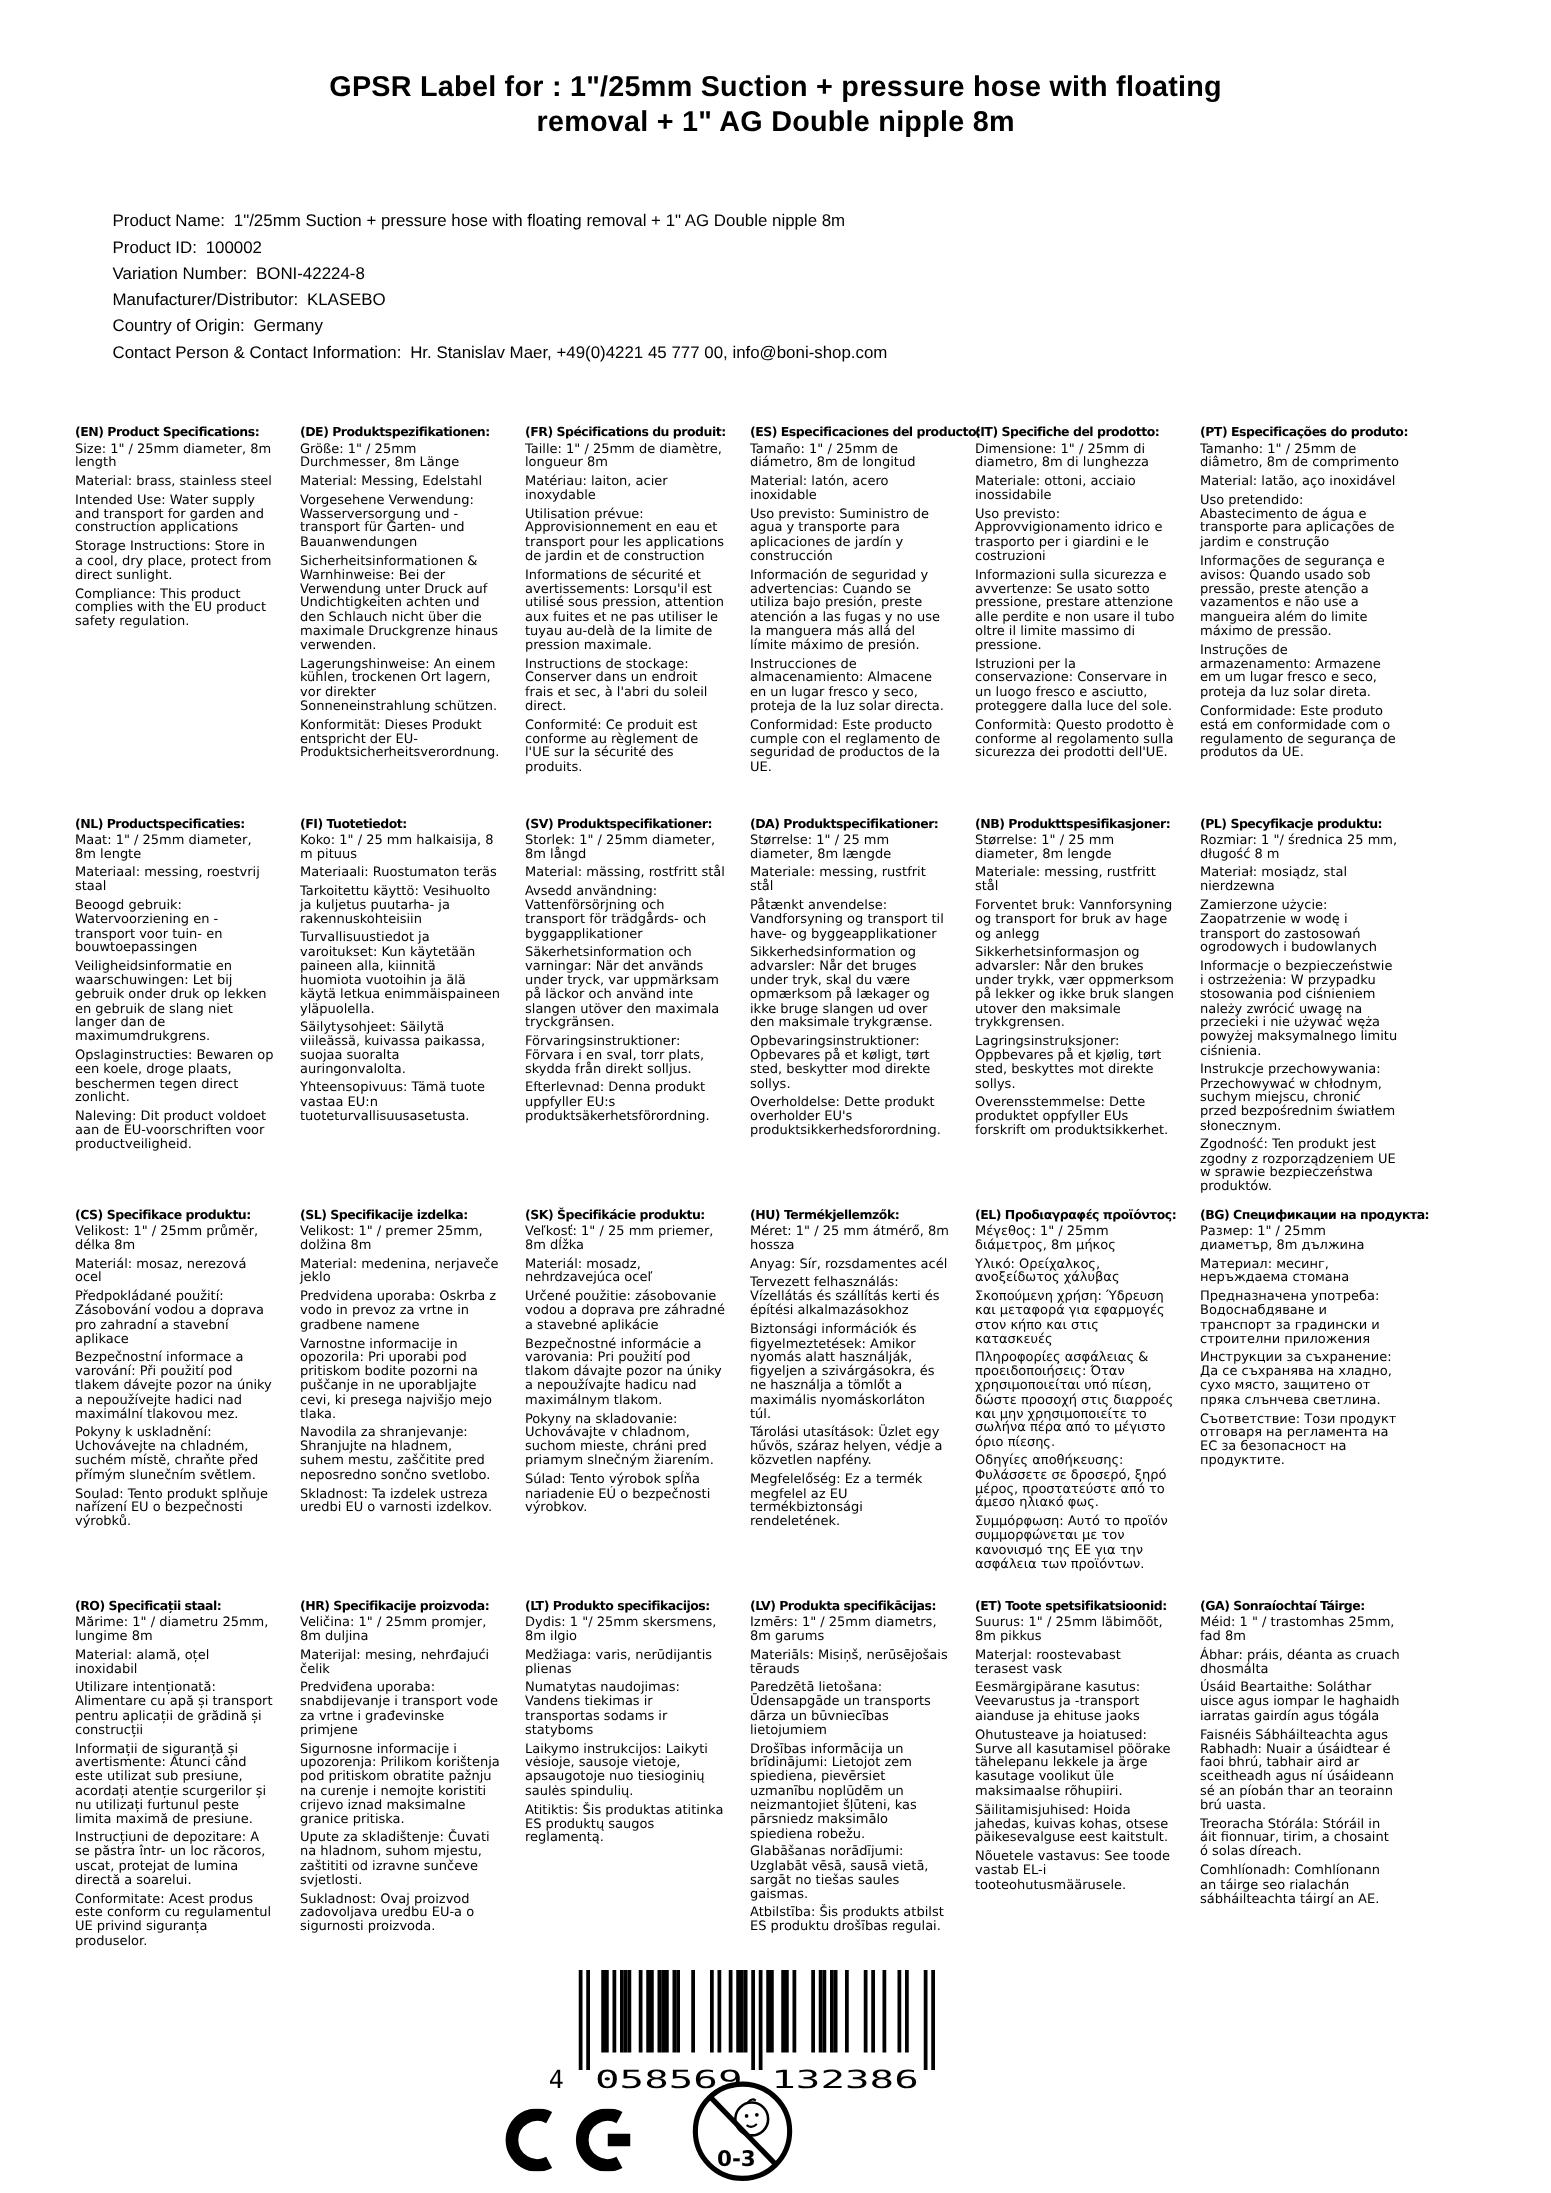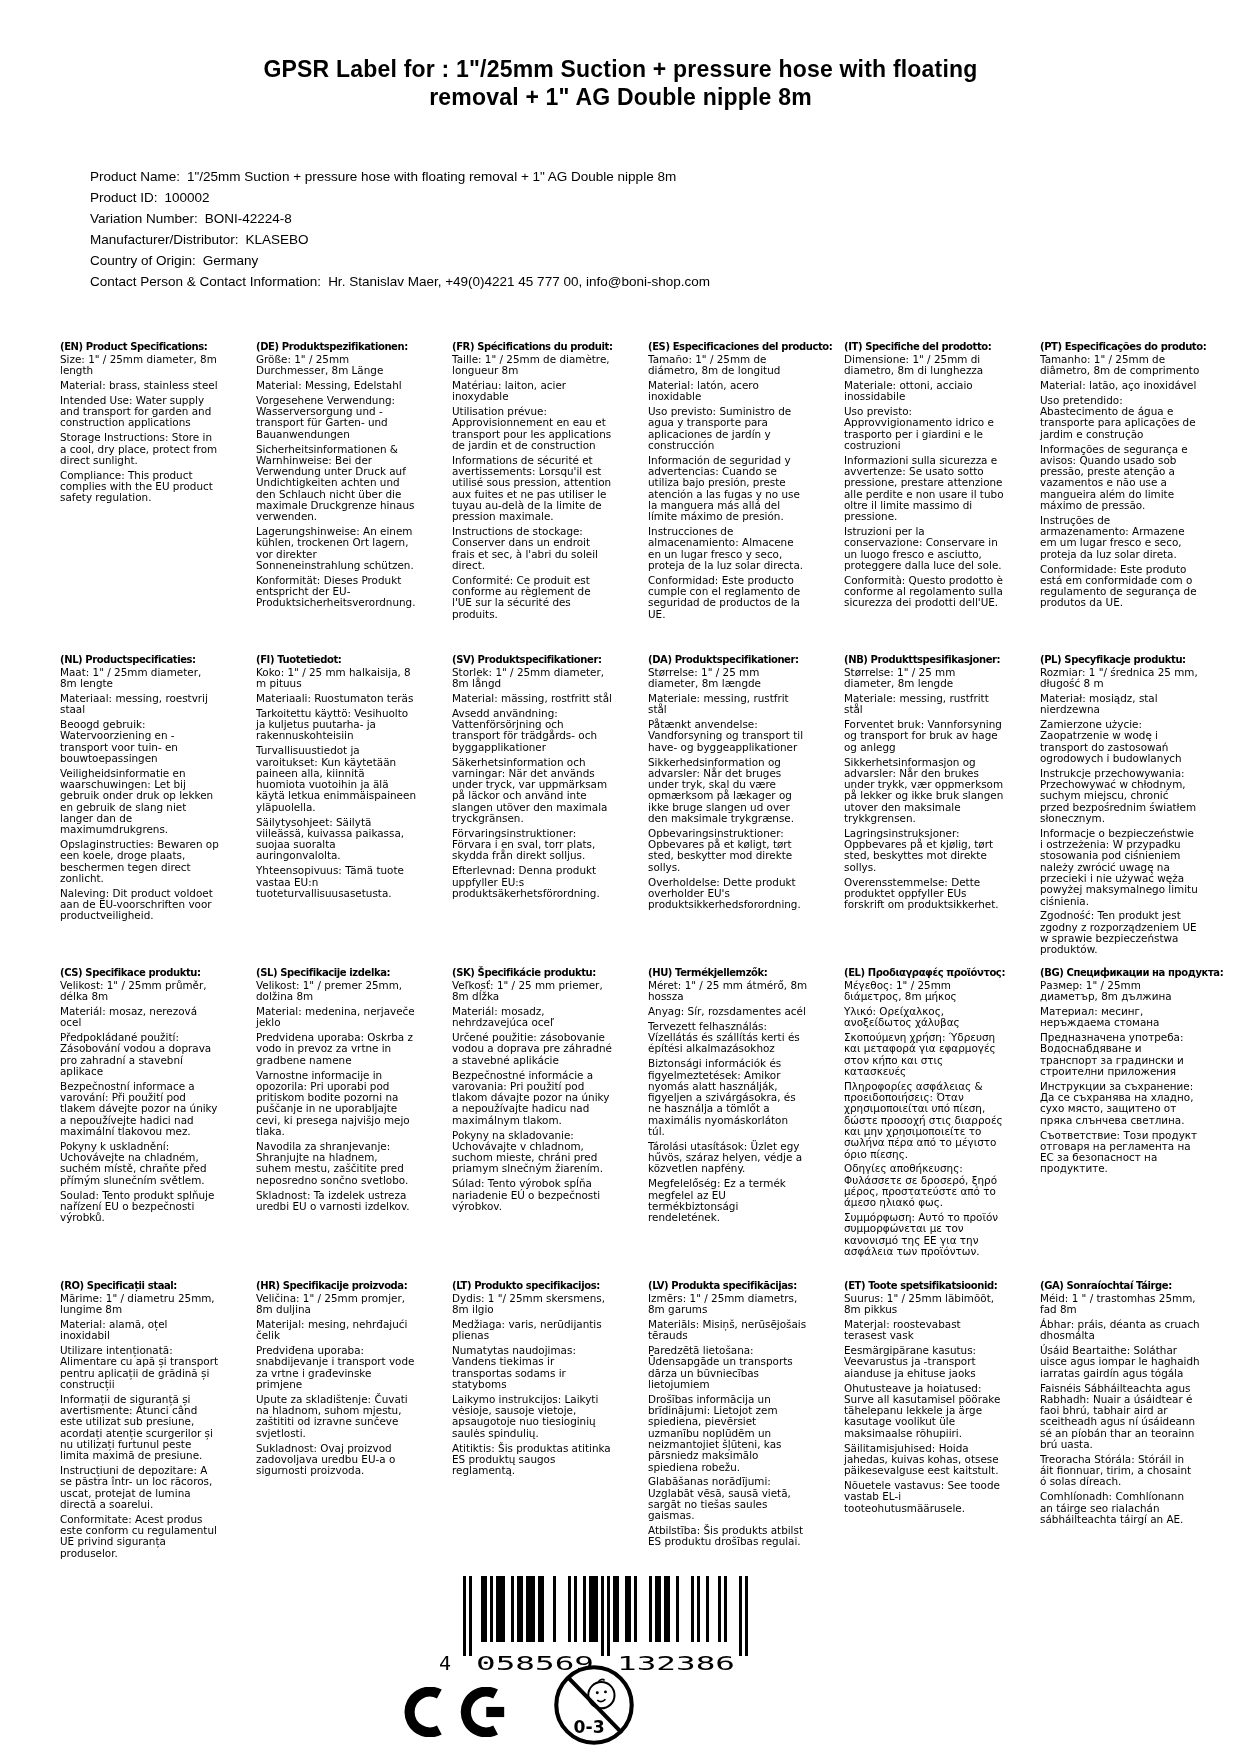--- a/index.html
+++ b/index.html
@@ -6,21 +6,21 @@
   .page{position:relative;width:1241px;height:1754px;background:#fff;color:#000;
         font-family:"DejaVu Sans",sans-serif;overflow:hidden;}
   .title{position:absolute;top:55px;left:50%;transform:translateX(-50%);width:740px;
          margin:0;text-align:center;font-family:"Liberation Sans",sans-serif;
          font-weight:bold;font-size:23px;line-height:28px;letter-spacing:0.2px;}
   .product-info{position:absolute;left:55px;top:166px;
                 font-family:"Liberation Sans",sans-serif;font-size:13.5px;line-height:21px;}
   .info-row{white-space:nowrap;}
   .info-label{font-weight:normal;margin-right:7px;margin-left:35px;}
   .lang-grid{position:absolute;left:60px;top:341px;display:grid;
-             grid-template-columns:repeat(6,160px);column-gap:36px;grid-auto-rows:313px;}
+             grid-template-columns:repeat(6,160px);column-gap:20px;grid-auto-rows:313px;}
   .lang-block{width:160px;overflow:visible;}
   .lang-heading{font-weight:bold;font-size:10px;letter-spacing:-0.4px;
                 white-space:nowrap;margin:0 0 2px 0;}
   .lang-body{font-size:10.4px;line-height:11.3px;}
   .spec-para{margin:0 0 3.5px 0;}
   .barcode-wrap{position:absolute;left:437px;top:1572px;}
   .barcode-wrap svg rect{fill:#000;}
   .bc-digit{font-family:"DejaVu Sans Mono",monospace;font-size:20px;fill:#000;}
   .marks{position:absolute;left:403px;top:1664px;display:flex;align-items:center;}
   .ce-mark{width:118px;height:50px;margin-top:14px;}
@@ -190,22 +190,22 @@
           <p class="spec-para">Overensstemmelse: Dette produktet oppfyller EUs forskrift om produktsikkerhet.</p>
         </div>
   </div>
 
   <div class="lang-block">
     <div class="lang-heading">(PL) Specyfikacje produktu:</div>
     <div class="lang-body">
           <p class="spec-para">Rozmiar: 1 "/ średnica 25 mm, długość 8 m</p>
           <p class="spec-para">Materiał: mosiądz, stal nierdzewna</p>
           <p class="spec-para">Zamierzone użycie: Zaopatrzenie w wodę i transport do zastosowań ogrodowych i budowlanych</p>
+          <p class="spec-para">Informacje o bezpieczeństwie i ostrzeżenia: W przypadku stosowania pod ciśnieniem należy zwrócić uwagę na przecieki i nie używać węża powyżej maksymalnego limitu ciśnienia.</p>
           <p class="spec-para">Instrukcje przechowywania: Przechowywać w chłodnym, suchym miejscu, chronić przed bezpośrednim światłem słonecznym.</p>
-          <p class="spec-para">Informacje o bezpieczeństwie i ostrzeżenia: W przypadku stosowania pod ciśnieniem należy zwrócić uwagę na przecieki i nie używać węża powyżej maksymalnego limitu ciśnienia.</p>
           <p class="spec-para">Zgodność: Ten produkt jest zgodny z rozporządzeniem UE w sprawie bezpieczeństwa produktów.</p>
         </div>
   </div>
 
   <div class="lang-block">
     <div class="lang-heading">(CS) Specifikace produktu:</div>
     <div class="lang-body">
           <p class="spec-para">Velikost: 1" / 25mm průměr, délka 8m</p>
           <p class="spec-para">Materiál: mosaz, nerezová ocel</p>
           <p class="spec-para">Předpokládané použití: Zásobování vodou a doprava pro zahradní a stavební aplikace</p>
@@ -285,20 +285,21 @@
           <p class="spec-para">Conformitate: Acest produs este conform cu regulamentul UE privind siguranța produselor.</p>
         </div>
   </div>
 
   <div class="lang-block">
     <div class="lang-heading">(HR) Specifikacije proizvoda:</div>
     <div class="lang-body">
           <p class="spec-para">Veličina: 1" / 25mm promjer, 8m duljina</p>
           <p class="spec-para">Materijal: mesing, nehrđajući čelik</p>
           <p class="spec-para">Predviđena uporaba: snabdijevanje i transport vode za vrtne i građevinske primjene</p>
+          <p class="spec-para">Sigurnosne informacije i upozorenja: Prilikom korištenja pod pritiskom obratite pažnju na curenje i nemojte koristiti crijevo iznad maksimalne granice pritiska.</p>
           <p class="spec-para">Upute za skladištenje: Čuvati na hladnom, suhom mjestu, zaštititi od izravne sunčeve svjetlosti.</p>
           <p class="spec-para">Sukladnost: Ovaj proizvod zadovoljava uredbu EU-a o sigurnosti proizvoda.</p>
         </div>
   </div>
 
   <div class="lang-block">
     <div class="lang-heading">(LT) Produkto specifikacijos:</div>
     <div class="lang-body">
           <p class="spec-para">Dydis: 1 "/ 25mm skersmens, 8m ilgio</p>
           <p class="spec-para">Medžiaga: varis, nerūdijantis plienas</p>

